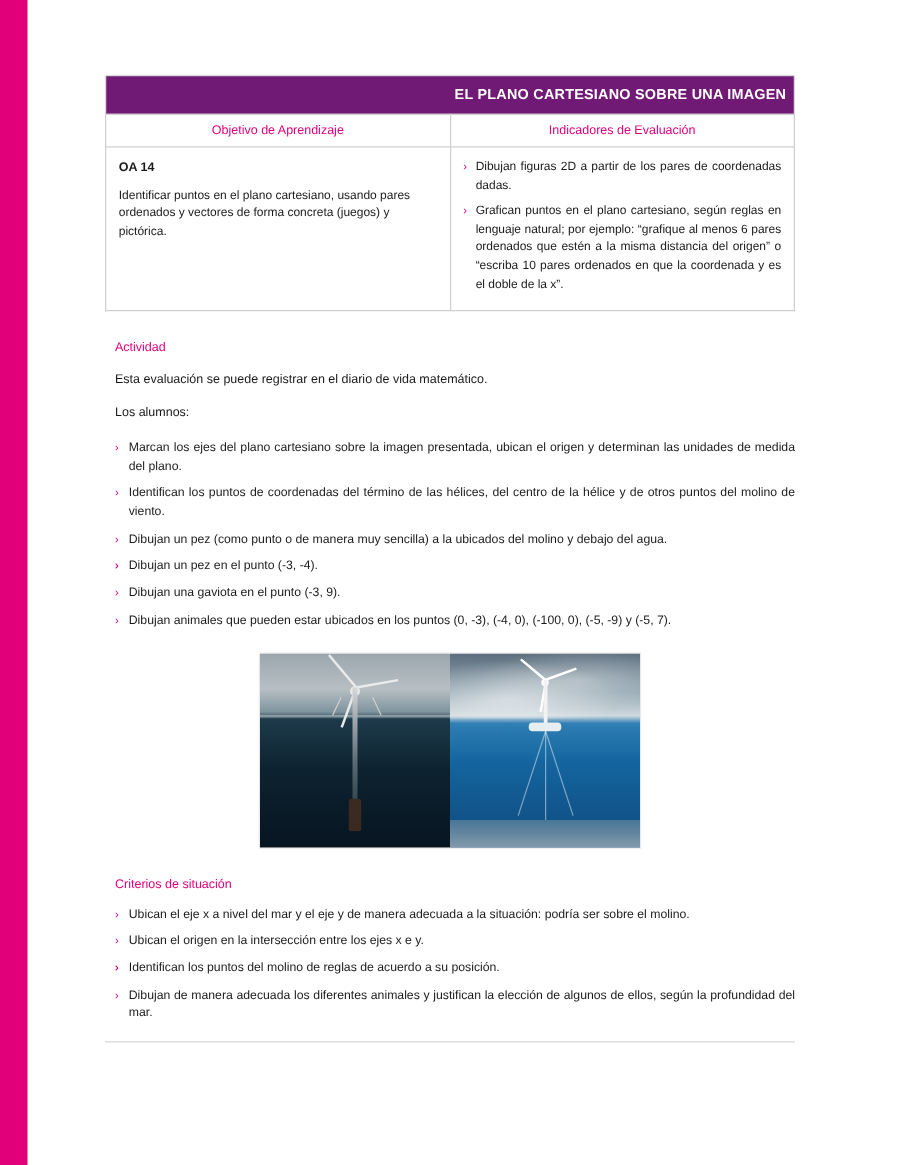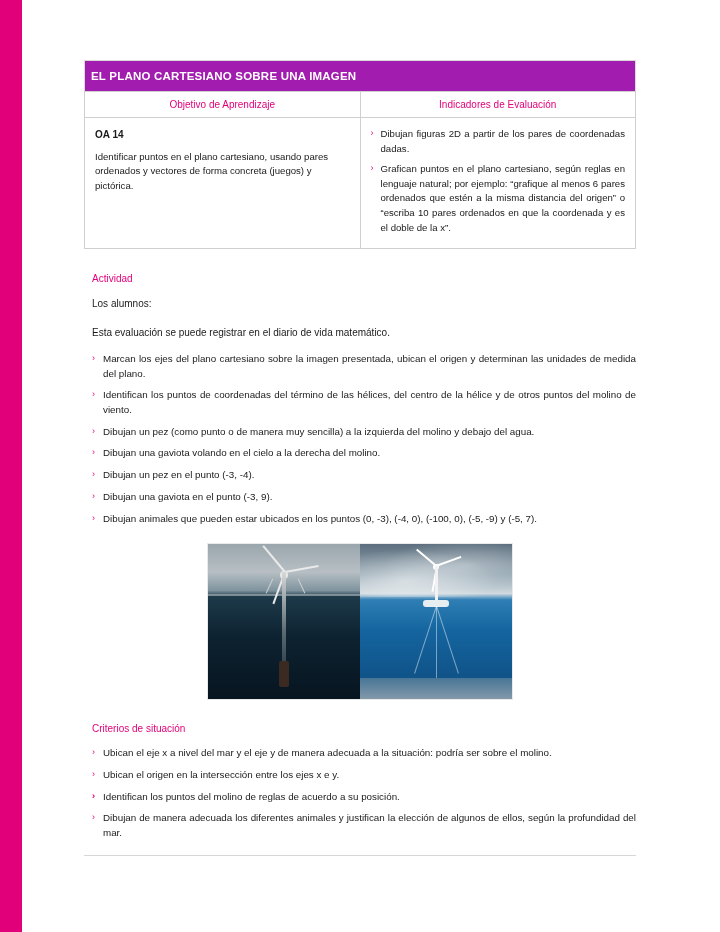--- a/index.html
+++ b/index.html
@@ -30,23 +30,23 @@
     background: #e2007a;
   }
   .content {
     position: absolute;
     left: 84px;
     top: 60px;
     width: 552px;
   }
   
   .title-band {
-    background: #a21caf;
+    background: #701a75;
     color: #ffffff;
-    text-align: left;
+    text-align: right;
     font-size: 11.5px;
     font-weight: bold;
     letter-spacing: 0.2px;
     padding: 9px 6px;
     border: 1px solid #d9d9d9;
     border-bottom: none;
     box-sizing: border-box;
   }
   .oa-table {
     width: 100%;
@@ -307,27 +307,27 @@
           <div class="ind-item">
             <span class="chev">›</span>
             <span>Grafican puntos en el plano cartesiano, según reglas en lenguaje natural; por ejemplo: “grafique al menos 6 pares ordenados que estén a la misma distancia del origen” o “escriba 10 pares ordenados en que la coordenada y es el doble de la x”.</span>
           </div>
         </td>
       </tr>
     </tbody>
       </table>
 
     <div class="section-title">Actividad</div>
+    <p class="para lead">Esta evaluación se puede registrar en el diario de vida matemático.</p>
     <p class="para">Los alumnos:</p>
-    <p class="para lead">Esta evaluación se puede registrar en el diario de vida matemático.</p>
     <ul class="bullets">
       <li><span class="chev">›</span><span>Marcan los ejes del plano cartesiano sobre la imagen presentada, ubican el origen y determinan las unidades de medida del plano.</span></li>
       <li><span class="chev">›</span><span>Identifican los puntos de coordenadas del término de las hélices, del centro de la hélice y de otros puntos del molino de viento.</span></li>
-      <li><span class="chev">›</span><span>Dibujan un pez (como punto o de manera muy sencilla) a la izquierda del molino y debajo del agua.</span></li>
-      <li><span class="chev">›</span><span>Dibujan una gaviota volando en el cielo a la derecha del molino.</span></li>
+      <li><span class="chev">›</span><span>Dibujan un pez (como punto o de manera muy sencilla) a la ubicados del molino y debajo del agua.</span></li>
+      <li><span class="chev">›</span></li>
       <li><span class="chev">›</span><span>Dibujan un pez en el punto (-3, -4).</span></li>
       <li><span class="chev">›</span><span>Dibujan una gaviota en el punto (-3, 9).</span></li>
       <li><span class="chev">›</span><span>Dibujan animales que pueden estar ubicados en los puntos (0, -3), (-4, 0), (-100, 0), (-5, -9) y (-5, 7).</span></li>
     </ul>
 
     <div class="figure">
       <div class="fig-left">
         <div class="sea-line"></div>
         <div class="arrowL"></div>
         <div class="arrowR"></div>

